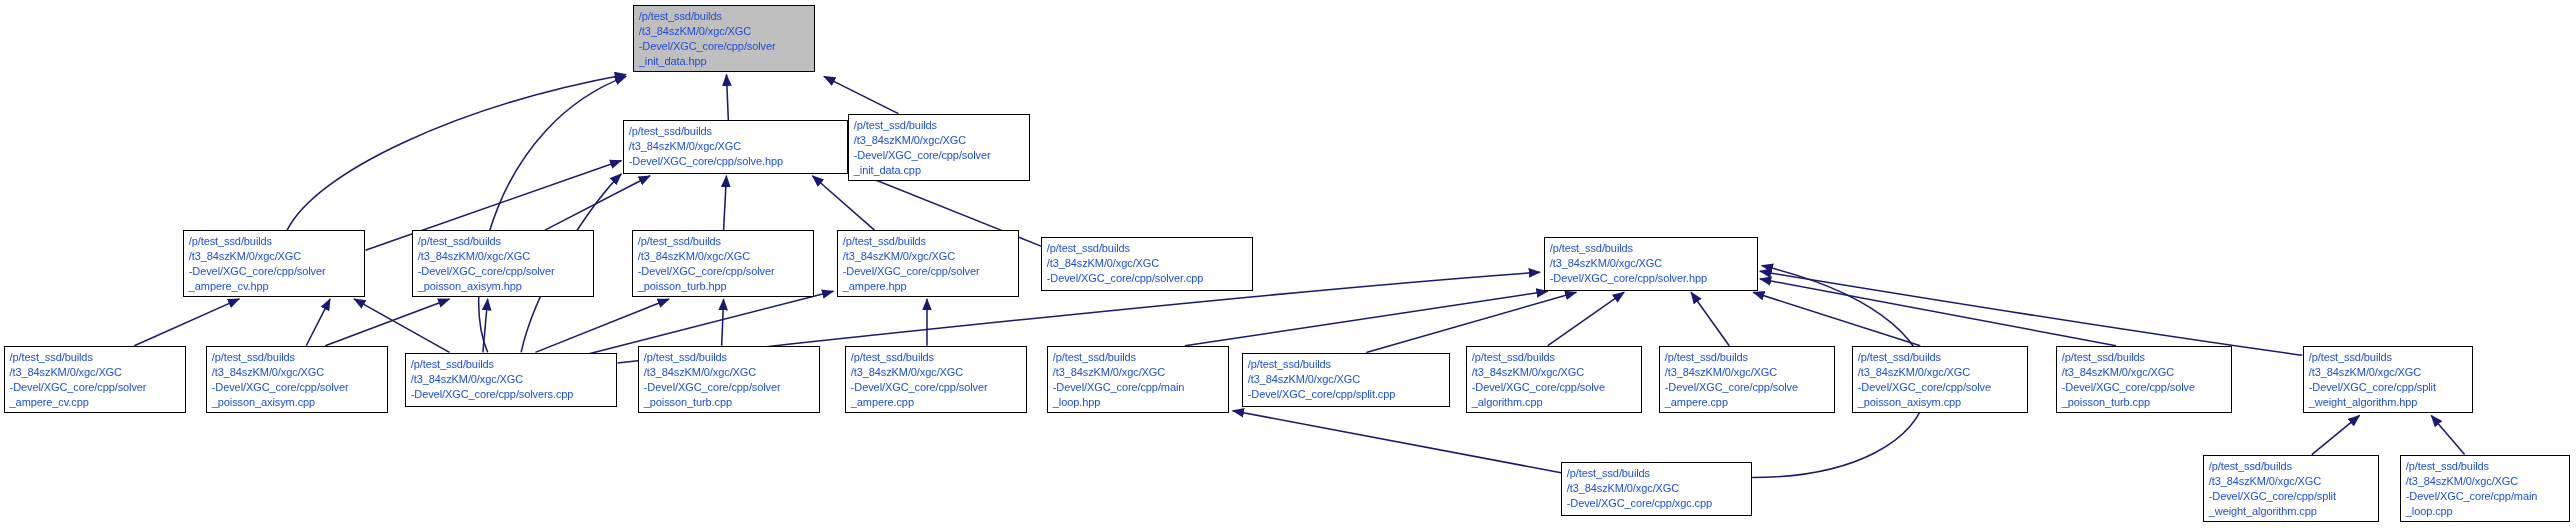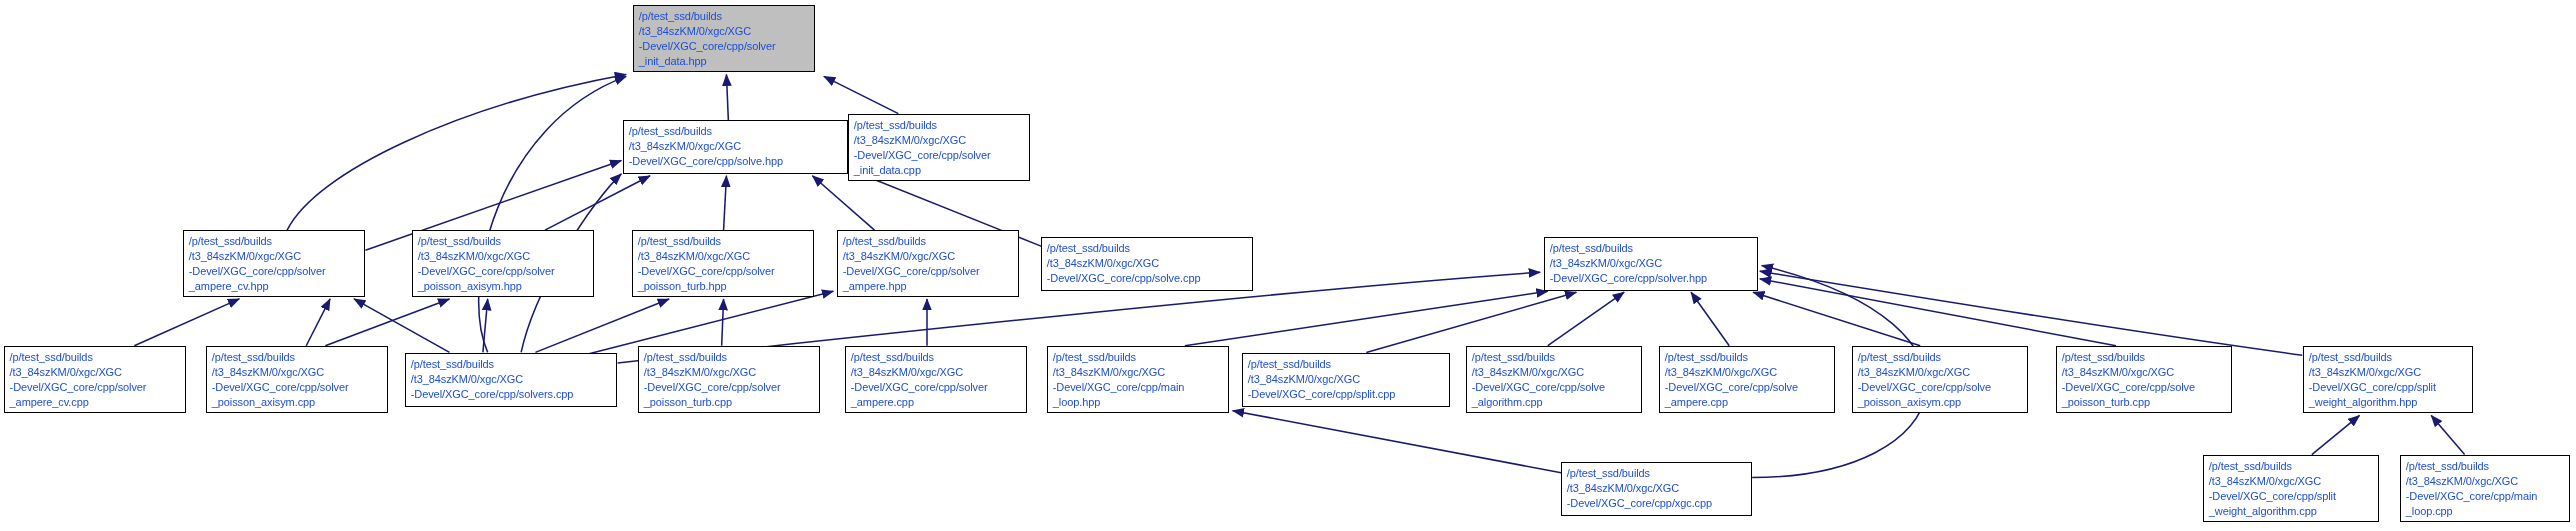--- a/index.html
+++ b/index.html
@@ -96,21 +96,21 @@
       </g>
   </svg>
   <div id="node-layer">
       <div class="gnode root" style="left: 633px; top: 4.8px; width: 182px; height: 67px;"><span class="ln">/p/test_ssd/builds</span><span class="ln">/t3_84szKM/0/xgc/XGC</span><span class="ln">-Devel/XGC_core/cpp/solver</span><span class="ln-center">_init_data.hpp</span></div>
       <div class="gnode" style="left: 623px; top: 120px; width: 225px; height: 54px;"><span class="ln">/p/test_ssd/builds</span><span class="ln">/t3_84szKM/0/xgc/XGC</span><span class="ln">-Devel/XGC_core/cpp/solve.hpp</span></div>
       <div class="gnode" style="left: 848px; top: 114px; width: 182px; height: 67px;"><span class="ln">/p/test_ssd/builds</span><span class="ln">/t3_84szKM/0/xgc/XGC</span><span class="ln">-Devel/XGC_core/cpp/solver</span><span class="ln-center">_init_data.cpp</span></div>
       <div class="gnode" style="left: 183px; top: 230px; width: 182px; height: 67px;"><span class="ln">/p/test_ssd/builds</span><span class="ln">/t3_84szKM/0/xgc/XGC</span><span class="ln">-Devel/XGC_core/cpp/solver</span><span class="ln-center">_ampere_cv.hpp</span></div>
       <div class="gnode" style="left: 412px; top: 230px; width: 182px; height: 67px;"><span class="ln">/p/test_ssd/builds</span><span class="ln">/t3_84szKM/0/xgc/XGC</span><span class="ln">-Devel/XGC_core/cpp/solver</span><span class="ln-center">_poisson_axisym.hpp</span></div>
       <div class="gnode" style="left: 632px; top: 230px; width: 182px; height: 67px;"><span class="ln">/p/test_ssd/builds</span><span class="ln">/t3_84szKM/0/xgc/XGC</span><span class="ln">-Devel/XGC_core/cpp/solver</span><span class="ln-center">_poisson_turb.hpp</span></div>
       <div class="gnode" style="left: 837px; top: 230px; width: 182px; height: 67px;"><span class="ln">/p/test_ssd/builds</span><span class="ln">/t3_84szKM/0/xgc/XGC</span><span class="ln">-Devel/XGC_core/cpp/solver</span><span class="ln-center">_ampere.hpp</span></div>
-      <div class="gnode" style="left: 1041px; top: 237px; width: 212px; height: 54px;"><span class="ln">/p/test_ssd/builds</span><span class="ln">/t3_84szKM/0/xgc/XGC</span><span class="ln">-Devel/XGC_core/cpp/solve.cpp</span></div>
+      <div class="gnode" style="left: 1041px; top: 237px; width: 212px; height: 54px;"><span class="ln">/p/test_ssd/builds</span><span class="ln">/t3_84szKM/0/xgc/XGC</span><span class="ln">-Devel/XGC_core/cpp/solver.cpp</span></div>
       <div class="gnode" style="left: 1544px; top: 237px; width: 214px; height: 54px;"><span class="ln">/p/test_ssd/builds</span><span class="ln">/t3_84szKM/0/xgc/XGC</span><span class="ln">-Devel/XGC_core/cpp/solver.hpp</span></div>
       <div class="gnode" style="left: 3.8px; top: 346px; width: 182px; height: 67px;"><span class="ln">/p/test_ssd/builds</span><span class="ln">/t3_84szKM/0/xgc/XGC</span><span class="ln">-Devel/XGC_core/cpp/solver</span><span class="ln-center">_ampere_cv.cpp</span></div>
       <div class="gnode" style="left: 206px; top: 346px; width: 182px; height: 67px;"><span class="ln">/p/test_ssd/builds</span><span class="ln">/t3_84szKM/0/xgc/XGC</span><span class="ln">-Devel/XGC_core/cpp/solver</span><span class="ln-center">_poisson_axisym.cpp</span></div>
       <div class="gnode" style="left: 405px; top: 353px; width: 212px; height: 54px;"><span class="ln">/p/test_ssd/builds</span><span class="ln">/t3_84szKM/0/xgc/XGC</span><span class="ln">-Devel/XGC_core/cpp/solvers.cpp</span></div>
       <div class="gnode" style="left: 638px; top: 346px; width: 182px; height: 67px;"><span class="ln">/p/test_ssd/builds</span><span class="ln">/t3_84szKM/0/xgc/XGC</span><span class="ln">-Devel/XGC_core/cpp/solver</span><span class="ln-center">_poisson_turb.cpp</span></div>
       <div class="gnode" style="left: 845px; top: 346px; width: 182px; height: 67px;"><span class="ln">/p/test_ssd/builds</span><span class="ln">/t3_84szKM/0/xgc/XGC</span><span class="ln">-Devel/XGC_core/cpp/solver</span><span class="ln-center">_ampere.cpp</span></div>
       <div class="gnode" style="left: 1047px; top: 346px; width: 182px; height: 67px;"><span class="ln">/p/test_ssd/builds</span><span class="ln">/t3_84szKM/0/xgc/XGC</span><span class="ln">-Devel/XGC_core/cpp/main</span><span class="ln-center">_loop.hpp</span></div>
       <div class="gnode" style="left: 1242px; top: 353px; width: 208px; height: 54px;"><span class="ln">/p/test_ssd/builds</span><span class="ln">/t3_84szKM/0/xgc/XGC</span><span class="ln">-Devel/XGC_core/cpp/split.cpp</span></div>
       <div class="gnode" style="left: 1466px; top: 346px; width: 176px; height: 67px;"><span class="ln">/p/test_ssd/builds</span><span class="ln">/t3_84szKM/0/xgc/XGC</span><span class="ln">-Devel/XGC_core/cpp/solve</span><span class="ln-center">_algorithm.cpp</span></div>
       <div class="gnode" style="left: 1659px; top: 346px; width: 176px; height: 67px;"><span class="ln">/p/test_ssd/builds</span><span class="ln">/t3_84szKM/0/xgc/XGC</span><span class="ln">-Devel/XGC_core/cpp/solve</span><span class="ln-center">_ampere.cpp</span></div>

